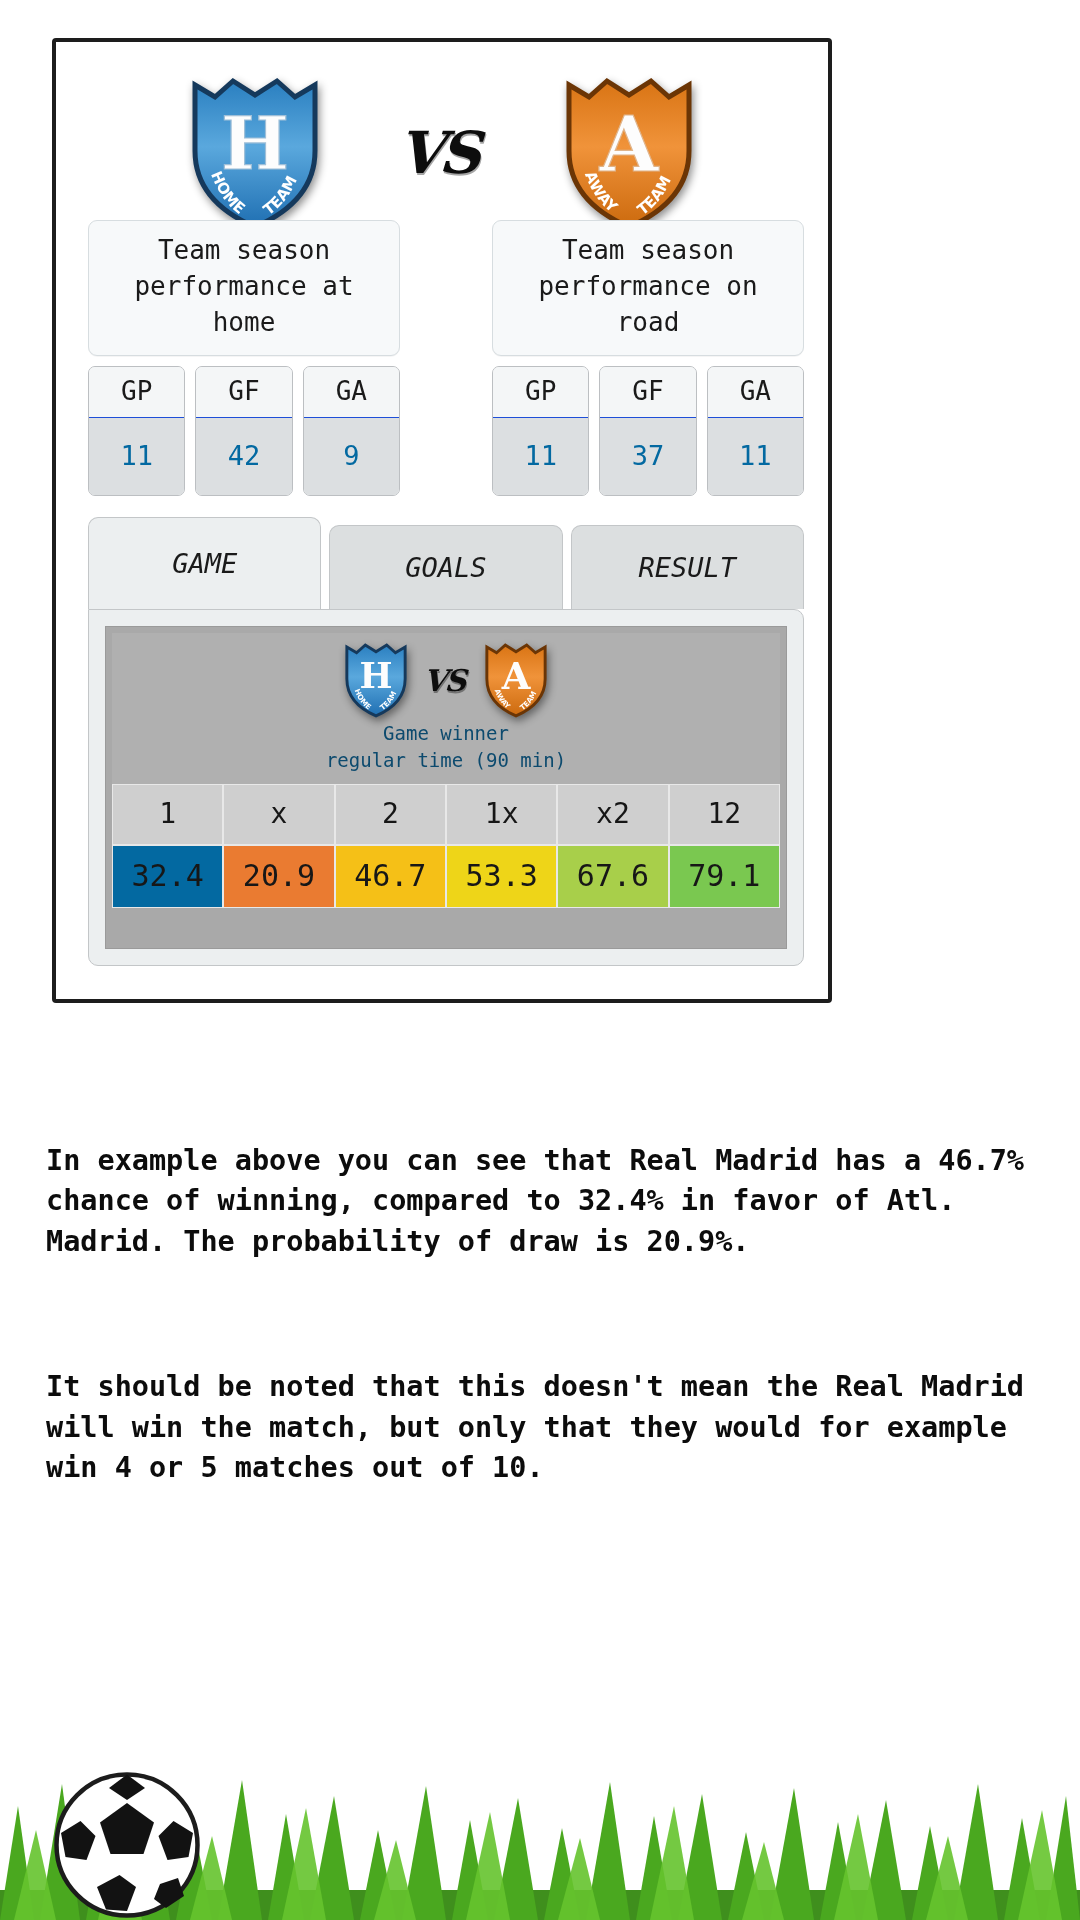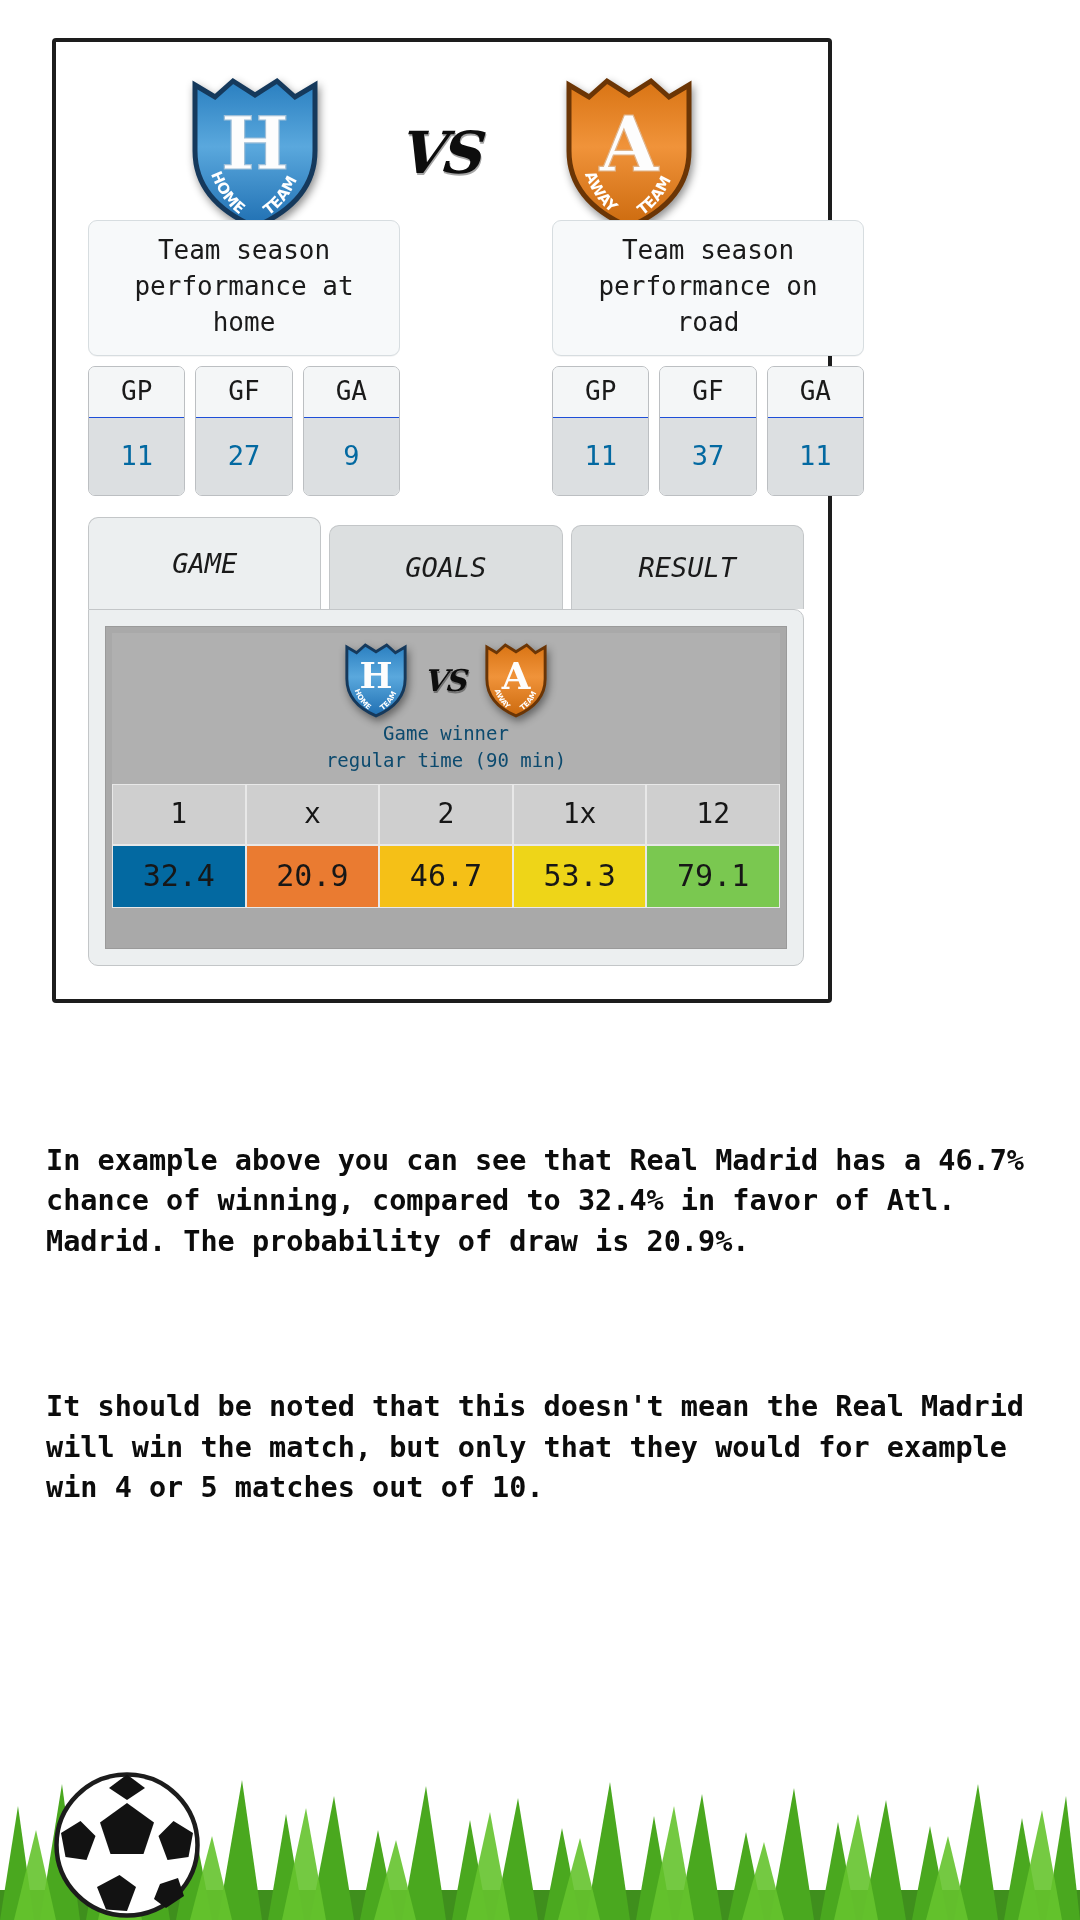--- a/index.html
+++ b/index.html
@@ -36,21 +36,21 @@
     text-shadow: 1px 2px 0 rgba(0,0,0,.35);
   }
 
   
   .shield { position: relative; display:block; }
   .shield svg { display:block; filter: drop-shadow(2px 4px 4px rgba(0,0,0,.45)); }
 
   
   .perf-wrap {
     position: absolute; left: 32px; top: 178px;
-    width: 776px;
+    width: 716px;
     display: flex; justify-content: space-between;
   }
   .perf-col { width: 312px; }
   .perf-title {
     background: #f7f9fa;
     border: 1px solid #d7dde0;
     border-radius: 9px;
     padding: 12px 8px 14px;
     text-align: center;
     font-size: 26px; line-height: 1.38;
@@ -152,21 +152,21 @@
     padding: 12px 0 14px;
   }
 
   
   .copy {
     position: absolute; left: 46px; top: 1060px; width: 990px;
     font-size: 28.5px; line-height: 1.42;
     color: #0c0c0c; font-weight: bold;
     white-space: pre-wrap;
   }
-  .copy p + p { margin-top: 44px; }
+  .copy p + p { margin-top: 24px; }
 
   
   .footer { position: absolute; left:0; bottom:0; width: 1080px; height: 200px; overflow:hidden; }
   .grass { position:absolute; left:0; bottom:0; width:1080px; height:150px; }
   .ball { position:absolute; left: 52px; bottom: 0px; width: 150px; height: 150px; }
 </style>
 </head>
 <body>
 
 <div class="page">
@@ -226,21 +226,21 @@
 
       <div class="perf-col">
         <div class="perf-title">Team season performance at home</div>
         <div class="stat-row">
           <div class="stat-cell">
             <div class="stat-key">GP</div>
             <div class="stat-val">11</div>
           </div>
           <div class="stat-cell">
             <div class="stat-key">GF</div>
-            <div class="stat-val">27</div>
+            <div class="stat-val">42</div>
           </div>
           <div class="stat-cell">
             <div class="stat-key">GA</div>
             <div class="stat-val">9</div>
           </div>
         </div>
       </div>
 
       <div class="perf-col">
         <div class="perf-title">Team season performance on road</div>
@@ -311,20 +311,24 @@
             <div class="odds-key">x</div>
             <div class="odds-val" style="background: rgb(234, 123, 49);">20.9</div>
           </div>
           <div class="odds-col">
             <div class="odds-key">2</div>
             <div class="odds-val" style="background: rgb(245, 192, 23);">46.7</div>
           </div>
           <div class="odds-col">
             <div class="odds-key">1x</div>
             <div class="odds-val" style="background: rgb(238, 213, 24);">53.3</div>
+          </div>
+          <div class="odds-col">
+            <div class="odds-key">x2</div>
+            <div class="odds-val" style="background: rgb(168, 207, 74);">67.6</div>
           </div>
           <div class="odds-col">
             <div class="odds-key">12</div>
             <div class="odds-val" style="background: rgb(122, 200, 80);">79.1</div>
           </div>
         </div>
 
       </div>
     </div>
   </div>

